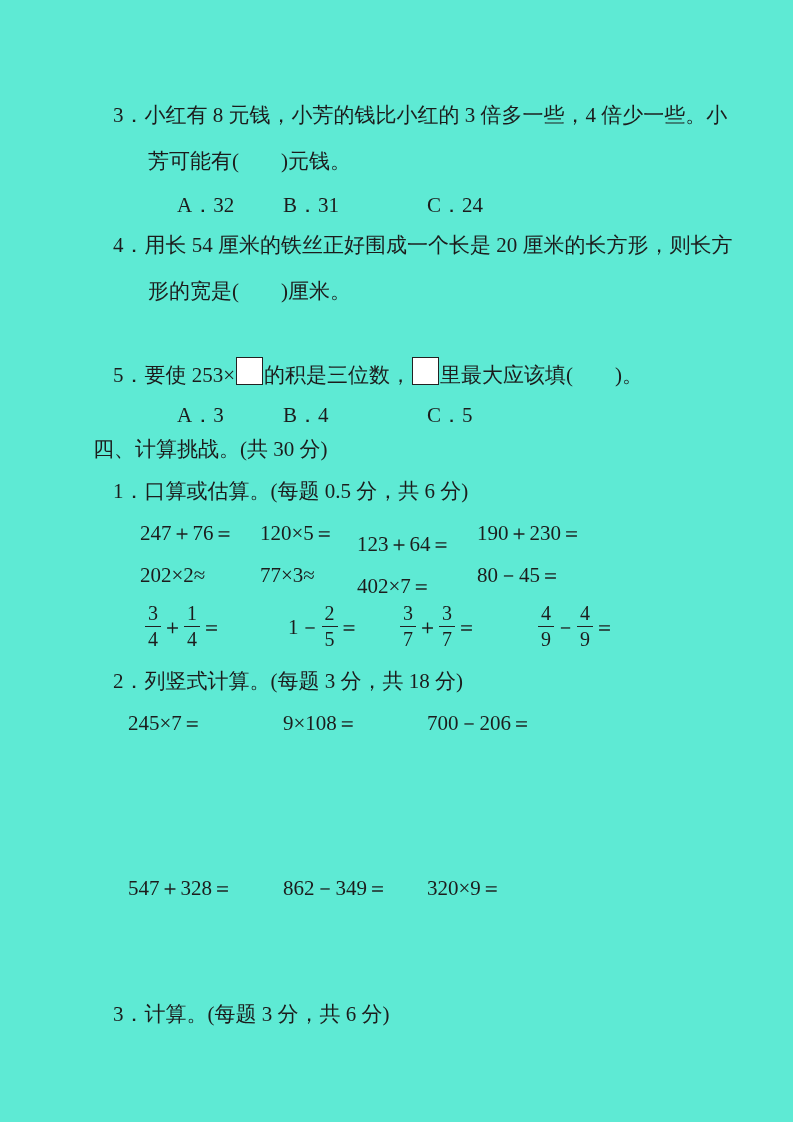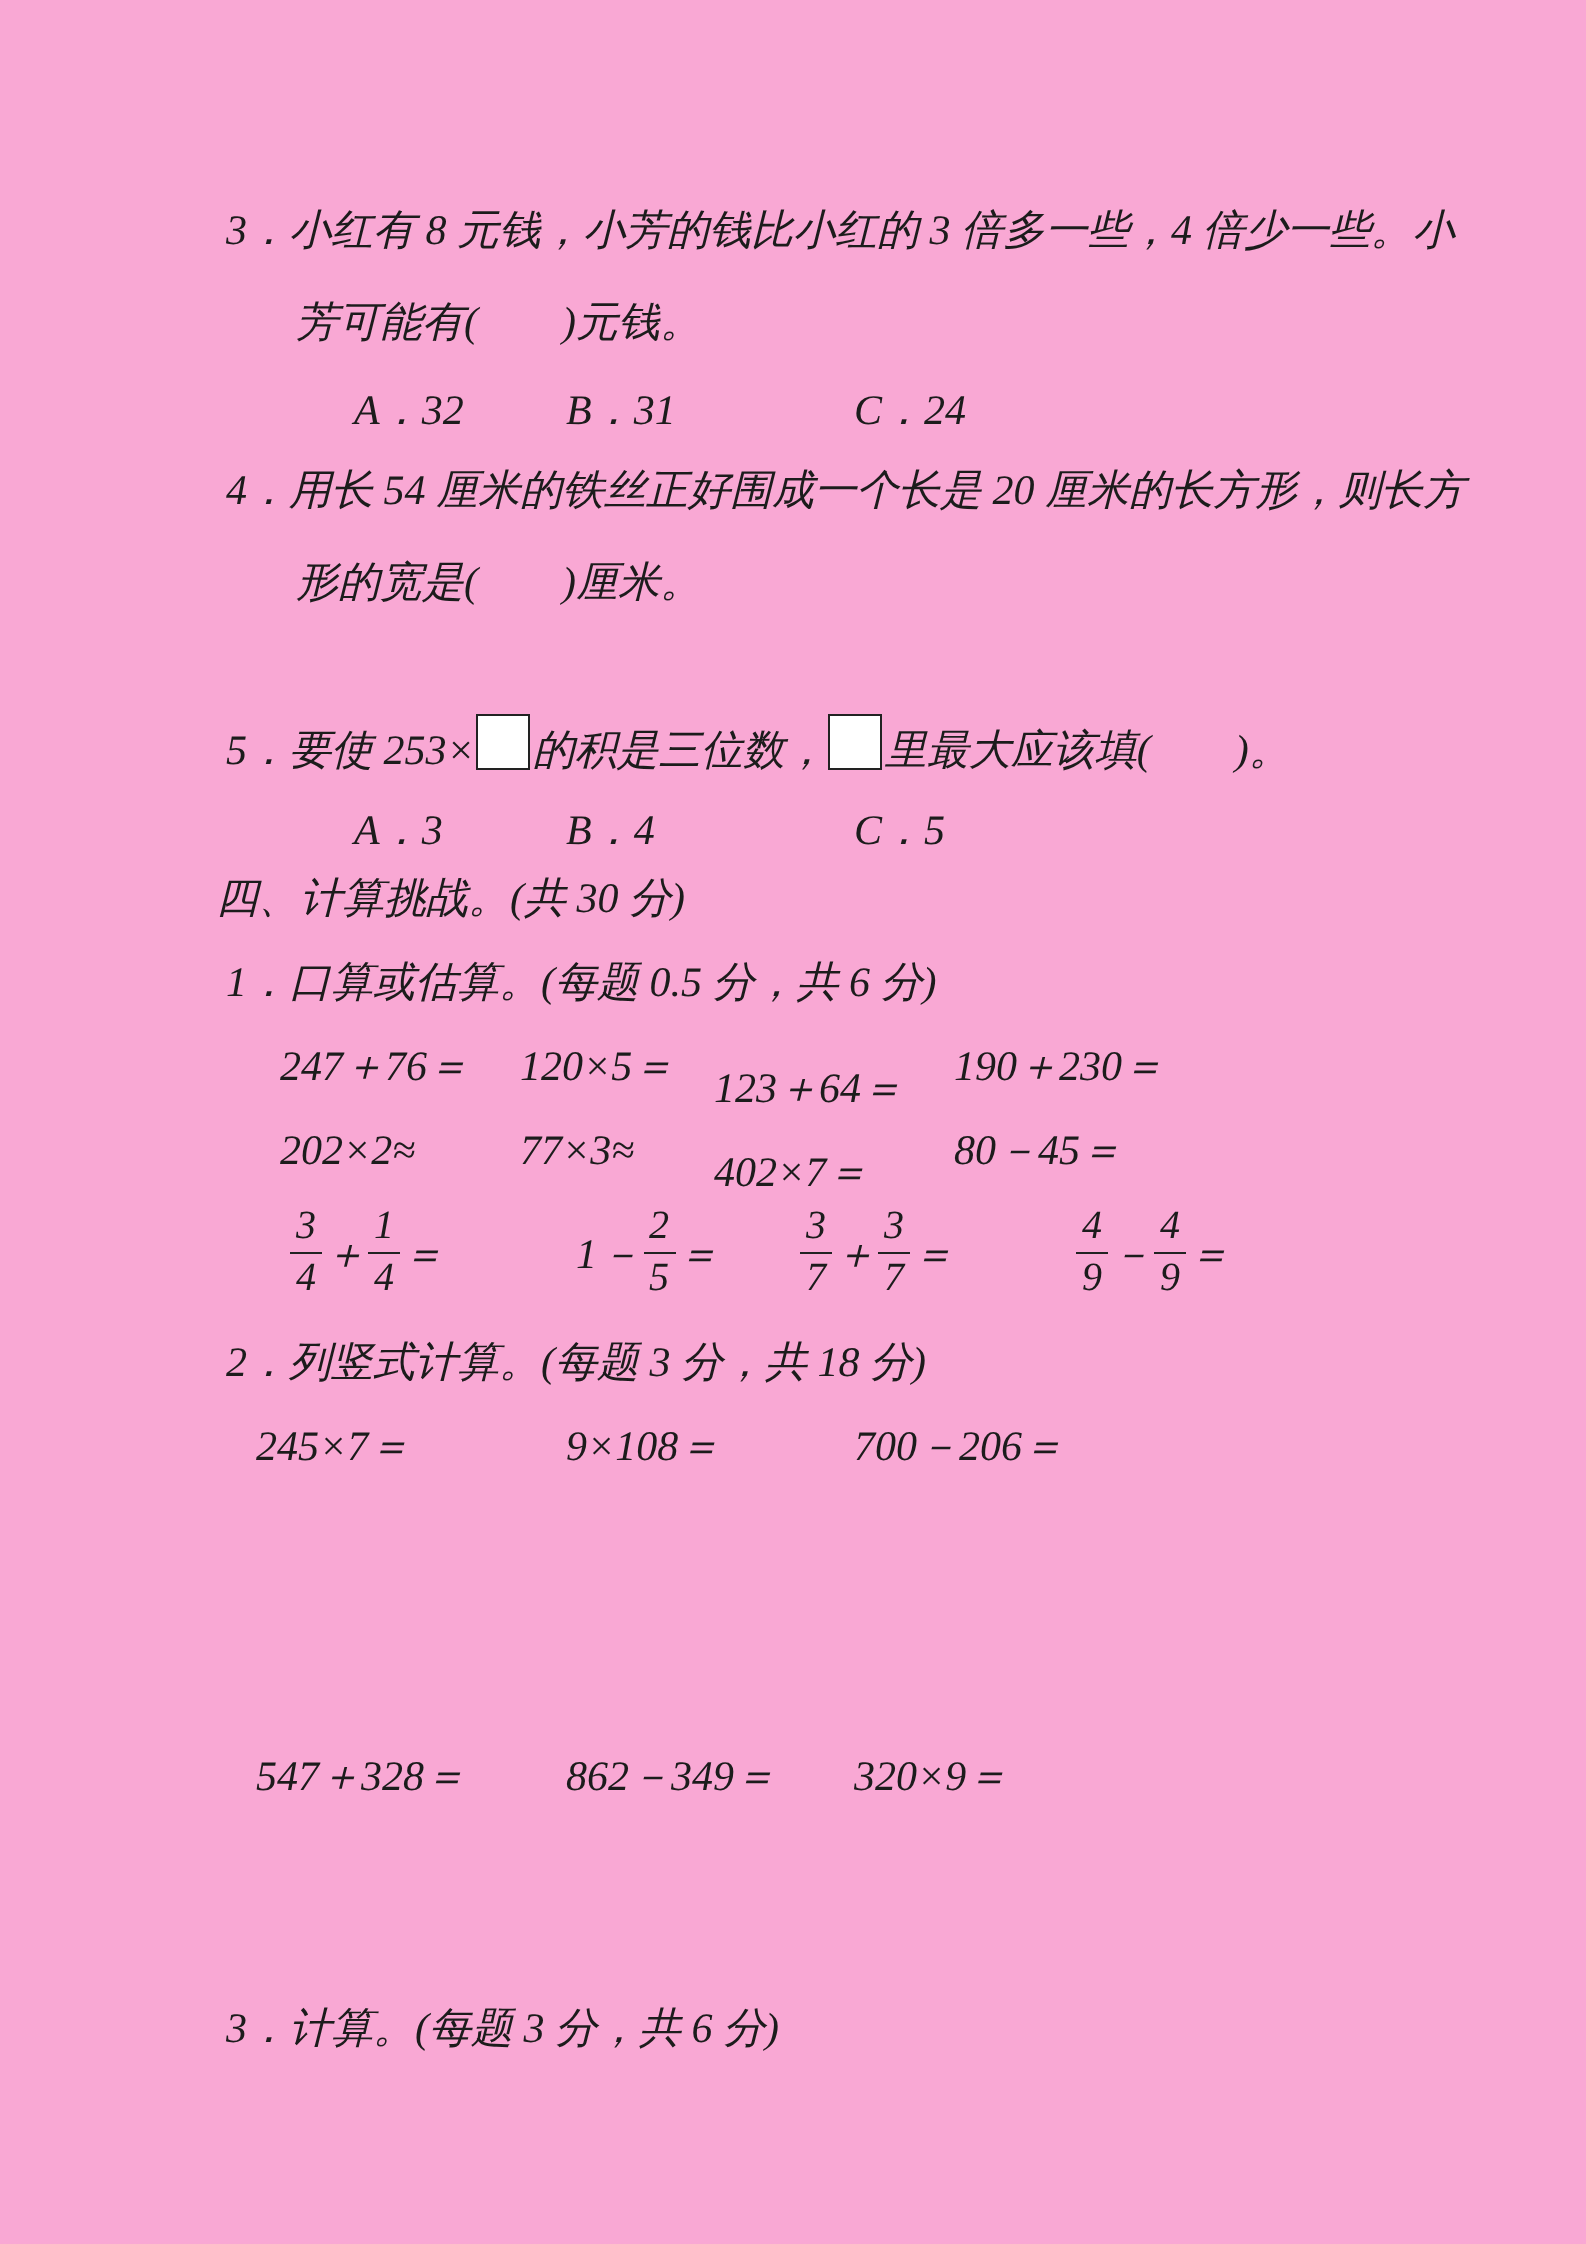--- a/index.html
+++ b/index.html
@@ -1,37 +1,36 @@
 <!DOCTYPE html>
 <html><head>
 <meta charset="utf-8">
 <style>
   * { margin: 0; padding: 0; box-sizing: border-box; }
   html, body { background: #e8e8e8; }
   .page {
     position: relative;
     width: 793px;
     height: 1122px;
-    background: #f9a8d4;
+    background: #5eead4;
     margin: 0 auto;
     font-family: "Liberation Serif", "DejaVu Serif", serif;
     color: #1c1c1c;
     font-size: 21px;
     line-height: 30px;
     overflow: hidden;
-    font-style: italic;
   }
   .abs { position: absolute; white-space: nowrap; }
   .qnum-line { left: 113px; }
   .cont-line { left: 148px; }
   .opt-row { left: 0; width: 100%; height: 30px; }
   .opt-a { position: absolute; left: 145px; white-space: nowrap; margin-left: 32px; }
   .opt-b { position: absolute; left: 283px; white-space: nowrap; }
   .opt-c { position: absolute; left: 427px; white-space: nowrap; }
-  .sec-head { left: 108px; }
+  .sec-head { left: 93px; }
   .sub-head { left: 113px; }
   .calc-row { left: 0; width: 100%; height: 30px; text-align: center; }
   .c1 { position: absolute; left: 140px; white-space: nowrap; }
   .c2 { position: absolute; left: 260px; white-space: nowrap; }
   .c3 { position: absolute; left: 357px; white-space: nowrap; margin-top: 11px; }
   .c4 { position: absolute; left: 477px; white-space: nowrap; }
   .v1 { position: absolute; left: 128px; white-space: nowrap; }
   .v2 { position: absolute; left: 283px; white-space: nowrap; }
   .v3 { position: absolute; left: 427px; white-space: nowrap; }
   .frac-row { left: 0; width: 100%; height: 56px; }

